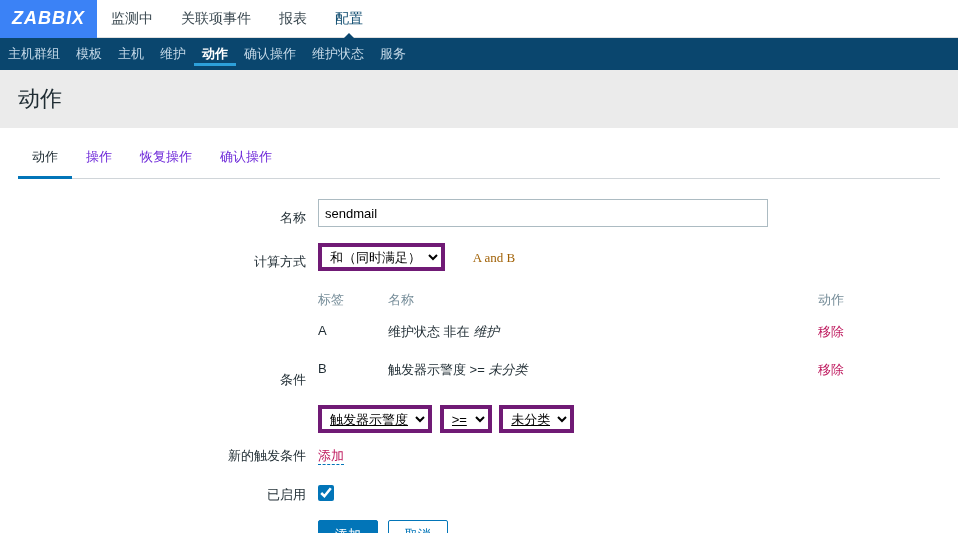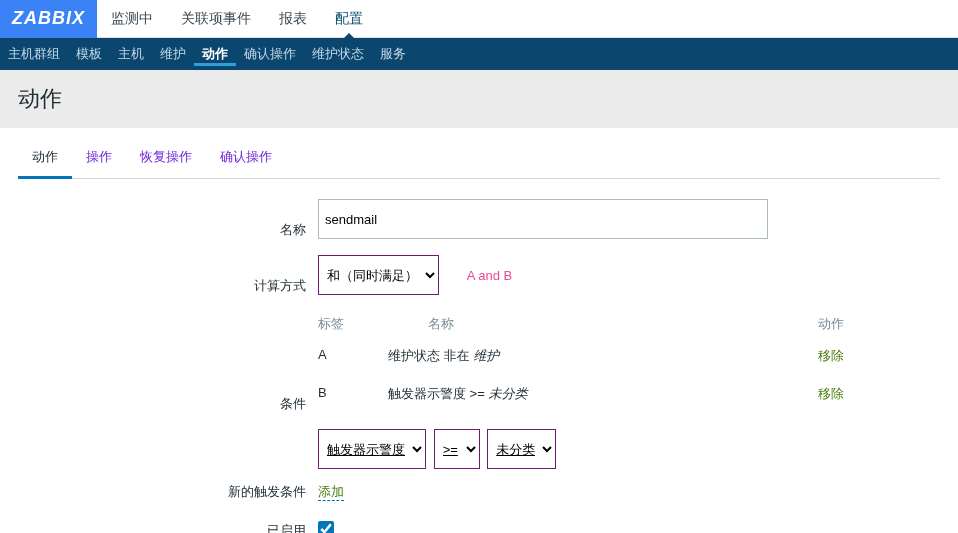--- a/index.html
+++ b/index.html
@@ -21,35 +21,35 @@
     .content { background: #fff; padding: 0 18px; }
     .tabs { display: flex; border-bottom: 1px solid #d0d5d9; margin-top: 10px; }
     .tab { padding: 10px 14px; color: #6d28d9; cursor: pointer; font-size: 13px; }
     .tab.active { color: #1f2c33; border-bottom: 3px solid #0275b8; margin-bottom: -1px; }
     
     .form { padding: 20px 0; }
     .form-row { display: flex; align-items: flex-end; margin-bottom: 16px; }
     .form-label { width: 300px; text-align: right; padding-right: 12px; color: #1f2c33; padding-top: 5px; font-size: 13px; }
     .form-control { flex: 1; max-width: 560px; }
     
-    input[type="text"] { width: 450px; padding: 4px 6px; border: 1px solid #acbbc2; font-size: 13px; height: 40px; }
-    select { padding: 2px 4px; border: 1px solid #701a75; font-size: 13px; height: 40px; background: #fff; }
+    input[type="text"] { width: 450px; padding: 4px 6px; border: 1px solid #acbbc2; font-size: 13px; height: 28px; }
+    select { padding: 2px 4px; border: 4px solid #701a75; font-size: 13px; height: 28px; background: #fff; }
     input[type="checkbox"] { width: 16px; height: 16px; accent-color: #0275b8; }
     
-    .calc-hint { margin-left: 24px; color: #ec4899; }
+    .calc-hint { margin-left: 24px; color: #a16207; font-family: Liberation Serif, serif; }
     
     .cond-table { width: 100%; }
-    .cond-header { display: flex; color: #768d99; padding: 4px 0; gap: 40px; }
+    .cond-header { display: flex; color: #768d99; padding: 4px 0; }
     .cond-row { display: flex; padding: 10px 0; }
     .col-tag { width: 70px; }
     .col-name { flex: 1; }
     .col-action { width: 60px; text-align: left; }
     .cond-italic { font-style: italic; }
     
-    .link { color: #4d7c0f; cursor: pointer; }
+    .link { color: #be185d; cursor: pointer; }
     .link.dashed { border-bottom: 1px dashed #0275b8; padding-bottom: 1px; }
     
     .trigger-row select { margin-right: 4px; text-decoration: underline; }
     .trigger-add { margin-top: 14px; }
     
     .btn { padding: 5px 16px; font-size: 13px; cursor: pointer; border-radius: 2px; margin-right: 6px; }
     .btn-primary { background: #0275b8; color: #fff; border: 1px solid #0275b8; }
     .btn-secondary { background: #fff; color: #0275b8; border: 1px solid #0275b8; }
     .btn-row { margin-left: 300px; padding-left: 0; margin-top: 8px; }
   </style>

